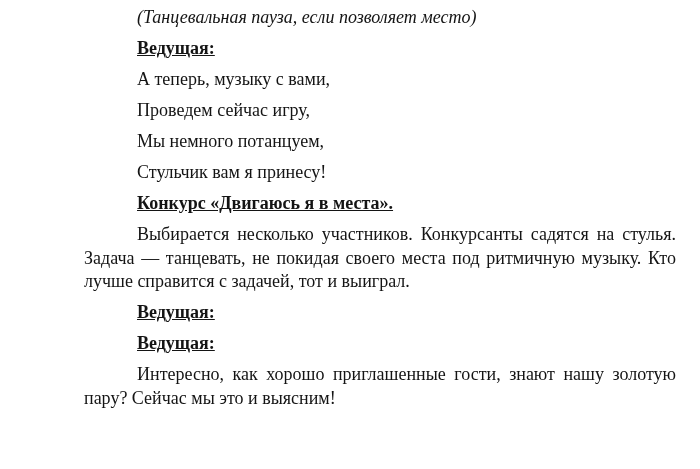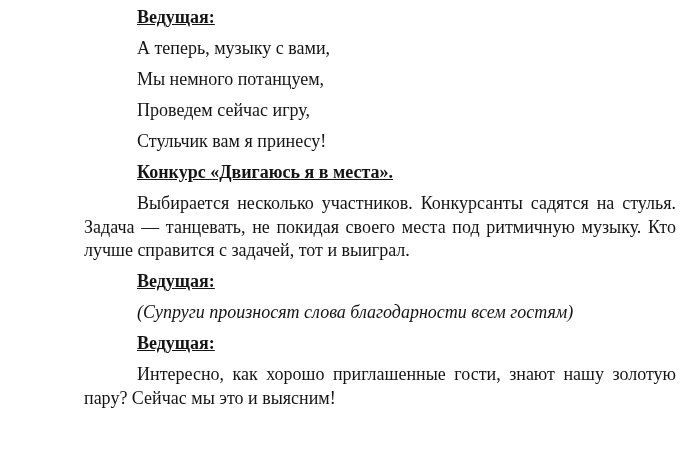--- a/index.html
+++ b/index.html
@@ -28,24 +28,24 @@
     text-indent: 53px;
     text-align: justify;
   }
   .italic { font-style: italic; }
   .bold   { font-weight: bold; text-decoration: underline; }
 </style>
 </head>
 <body>
 
 <div class="doc-page">
+  <p class="italic">(Танцевальная пауза, если позволяет место)</p>
   <p class="bold">Ведущая:</p>
   <p>А теперь, музыку с вами,</p>
+  <p>Проведем сейчас игру,</p>
   <p>Мы немного потанцуем,</p>
-  <p>Проведем сейчас игру,</p>
   <p>Стульчик вам я принесу!</p>
   <p class="bold">Конкурс «Двигаюсь я в места».</p>
   <p>Выбирается несколько участников. Конкурсанты садятся на стулья. Задача — танцевать, не покидая своего места под ритмичную музыку. Кто лучше справится с задачей, тот и выиграл.</p>
   <p class="bold">Ведущая:</p>
-  <p class="italic">(Супруги произносят слова благодарности всем гостям)</p>
   <p class="bold">Ведущая:</p>
   <p>Интересно, как хорошо приглашенные гости, знают нашу золотую пару? Сейчас мы это и выясним!</p>
 </div>
 
 </body></html>

